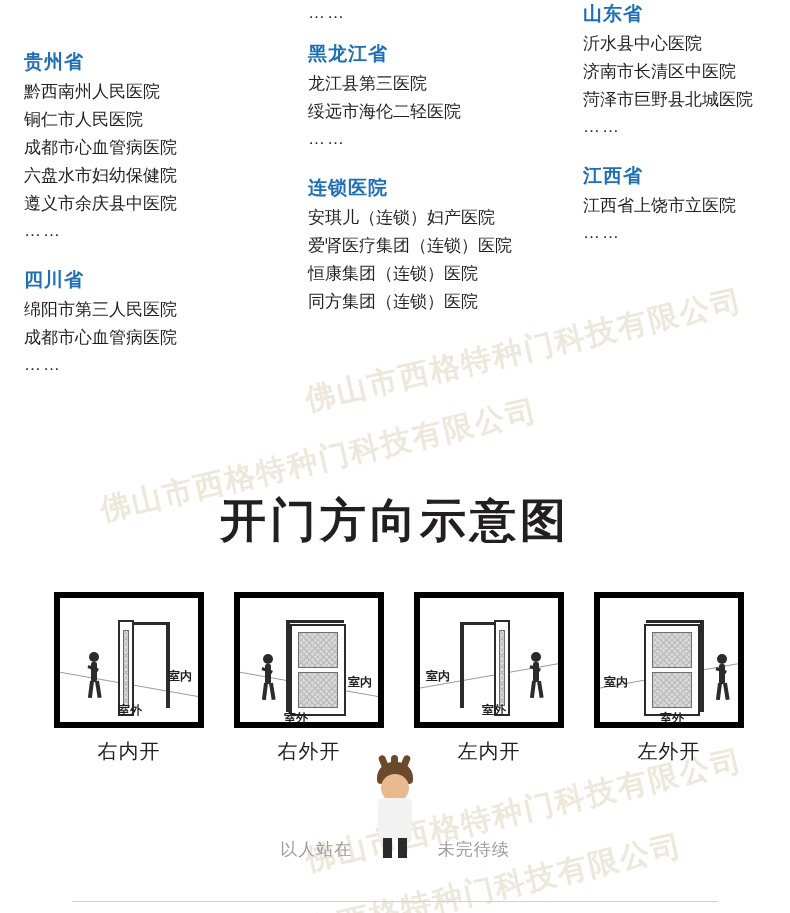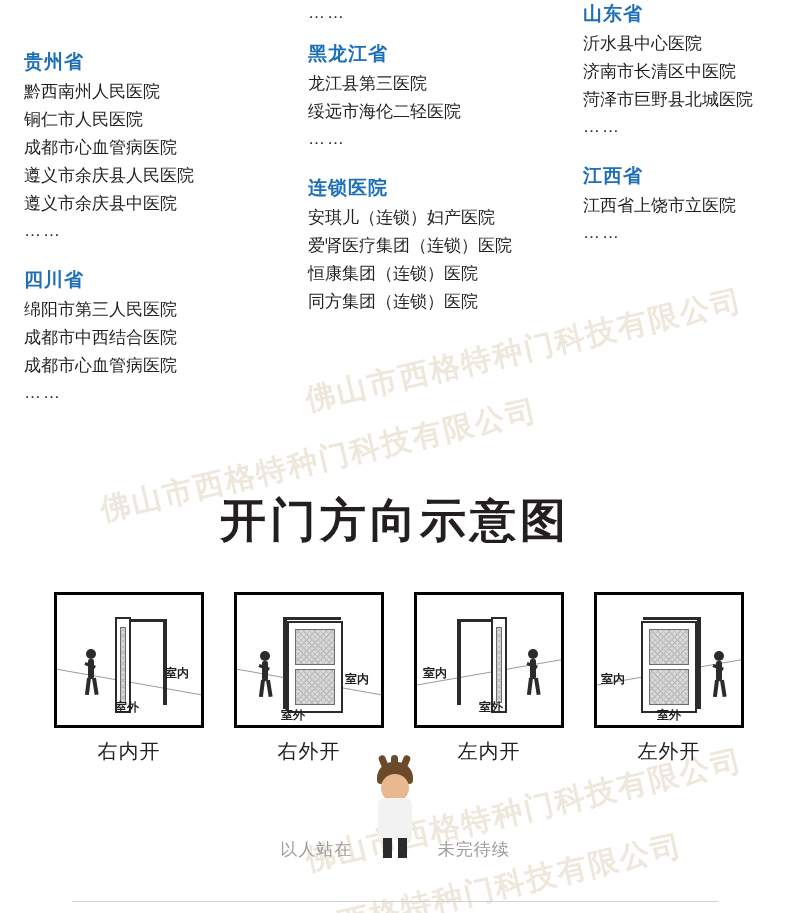--- a/index.html
+++ b/index.html
@@ -103,21 +103,21 @@
     top: 592px;
     width: 690px;
     display: flex;
     justify-content: space-between;
   }
   .door-item { width: 150px; }
   .door-box {
     position: relative;
     width: 150px;
     height: 136px;
-    border: 3px solid #000000;
+    border: 6px solid #000000;
     background: #fff;
     overflow: hidden;
   }
   .floorline {
     position: absolute;
     left: -10px;
     top: 72px;
     width: 180px;
     height: 1px;
     background: #9a9a9a;
@@ -256,27 +256,26 @@
   <div class="wm wm3">佛山市西格特种门科技有限公司</div>
   <div class="wm wm4">佛山市西格特种门科技有限公司</div>
 
   <div class="cols">
 
     <div class="col col-a">
       <div class="prov-title">贵州省</div>
       <div class="hosp">黔西南州人民医院</div>
       <div class="hosp">铜仁市人民医院</div>
       <div class="hosp">成都市心血管病医院</div>
-      <div class="hosp">遵义市余庆县人民医院</div>
+      <div class="hosp">六盘水市妇幼保健院</div>
       <div class="hosp">遵义市余庆县中医院</div>
       <div class="ellip">……</div>
       <div class="gap"></div>
       <div class="prov-title">四川省</div>
       <div class="hosp">绵阳市第三人民医院</div>
-      <div class="hosp">成都市中西结合医院</div>
       <div class="hosp">成都市心血管病医院</div>
       <div class="ellip">……</div>
     </div>
 
     <div class="col col-b">
       <div class="ellip">……</div>
       <div class="gap-sm"></div>
       <div class="prov-title">黑龙江省</div>
       <div class="hosp">龙江县第三医院</div>
       <div class="hosp">绥远市海伦二轻医院</div>

